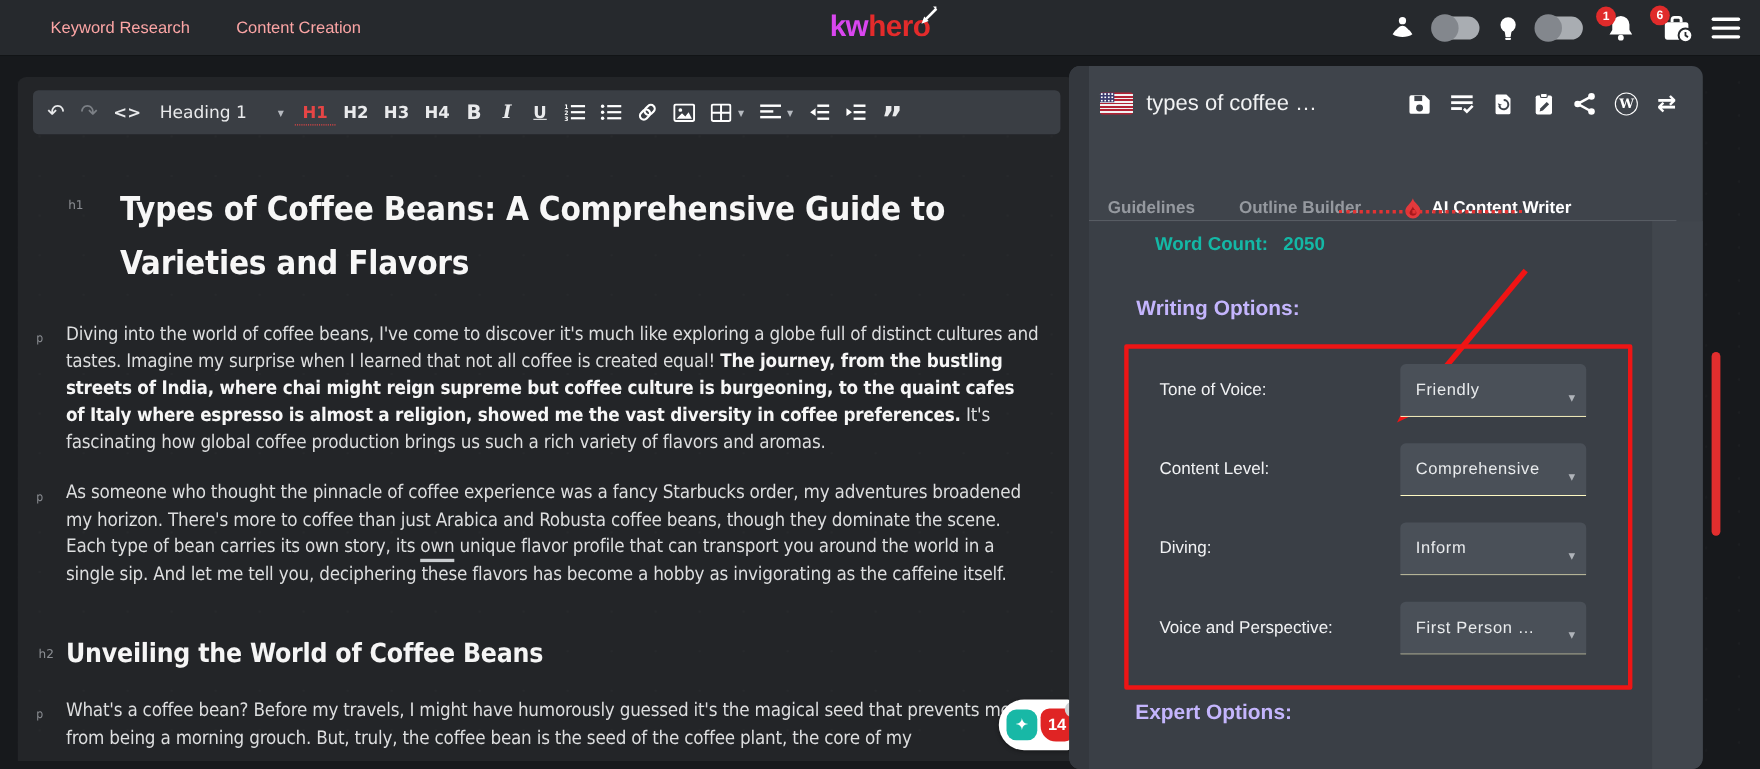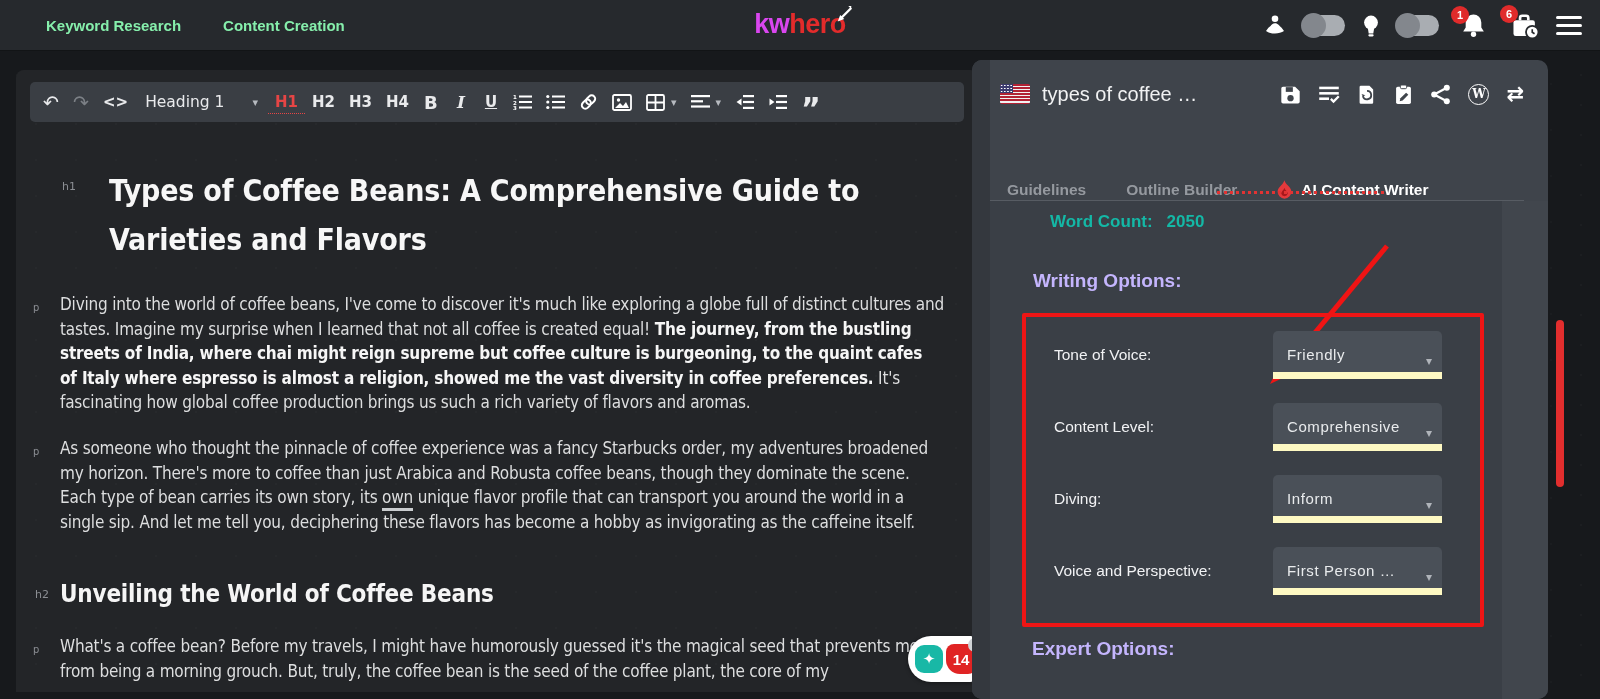--- a/index.html
+++ b/index.html
@@ -13,21 +13,21 @@
     background-size:34px 30px, 52px 46px;
     background-position:0 0, 17px 15px;
     color:#e8e9ea;
   }
   .stage{ position:absolute; inset:0; }
 
   
   .navbar{ position:absolute; left:0; top:0; width:1600px; height:51px;
     background:#26292d; border-bottom:1px solid #121416; }
   .nav-links{ position:absolute; left:46px; top:0; height:51px; display:flex; gap:42px; align-items:center; }
-  .nav-links a{ color:#86efac; font-size:15px; font-weight:700; text-decoration:none; cursor:pointer; }
+  .nav-links a{ color:#fca5a5; font-size:15px; font-weight:400; text-decoration:none; cursor:pointer; }
   .logo{ position:absolute; left:50%; top:9px; transform:translateX(-50%); font-size:27px; font-weight:800; letter-spacing:-0.5px; cursor:pointer; }
   .logo .lg-w{ color:#d946ef; } .logo .lg-r{ color:#e32b2b; }
   .logo svg{ position:absolute; right:-8px; top:-4px; }
   .nav-right{ position:absolute; right:18px; top:0; height:51px; display:flex; align-items:center; gap:16px; }
   .toggle{ width:42px; height:21px; border-radius:11px; background:#a9adb2; position:relative; cursor:pointer; }
   .toggle .knob{ position:absolute; left:-2px; top:-2px; width:25px; height:25px; border-radius:50%; background:#83878d; }
   .icon-btn{ position:relative; display:flex; align-items:center; justify-content:center; cursor:pointer; }
   .badge{ position:absolute; left:-10px; top:-7px; min-width:18px; height:18px; border-radius:9px;
     background:#e02b2b; color:#fff; font-size:11px; font-weight:700; display:flex; align-items:center; justify-content:center; padding:0 4px; }
   .hamburger{ width:26px; display:flex; flex-direction:column; gap:5px; cursor:pointer; }
@@ -114,21 +114,21 @@
   .sec-title{ position:absolute; font-size:19px; font-weight:700; color:#c4b5fd; }
   .writing-title{ left:61px; top:210px; }
   .expert-title{ left:60px; top:578px; }
 
   .red-arrow{ position:absolute; left:288px; top:176px; pointer-events:none; }
   .red-box{ position:absolute; left:50px; top:253px; width:462px; height:314px; border:4px solid #ee1515; border-radius:2px; }
   .field-row{ position:absolute; left:28px; right:20px; height:48px; display:flex; align-items:center; }
   .fr1{ top:14px; } .fr2{ top:86px; } .fr3{ top:158px; } .fr4{ top:230px; }
   .field-label{ font-size:15.5px; color:#f1f2f4; }
   .dropdown{ position:absolute; right:18px; top:0; width:169px; height:48px; background:#4a5058;
-    border-radius:5px 5px 0 0; border-bottom:7px solid #fef9c3; cursor:pointer;
+    border-radius:5px 5px 0 0; border-bottom:1px solid #fef9c3; cursor:pointer;
     color:#e9ebed; font-size:15px; letter-spacing:.6px; line-height:48px; padding-left:14px;
     white-space:nowrap; overflow:hidden; }
   .dropdown .dd-chev{ position:absolute; right:10px; top:6px; font-size:12px; color:#b0b4ba; letter-spacing:0;
     font-family:"DejaVu Sans", sans-serif; }
 </style>
 </head>
 <body>
 
 <div class="stage">
 

